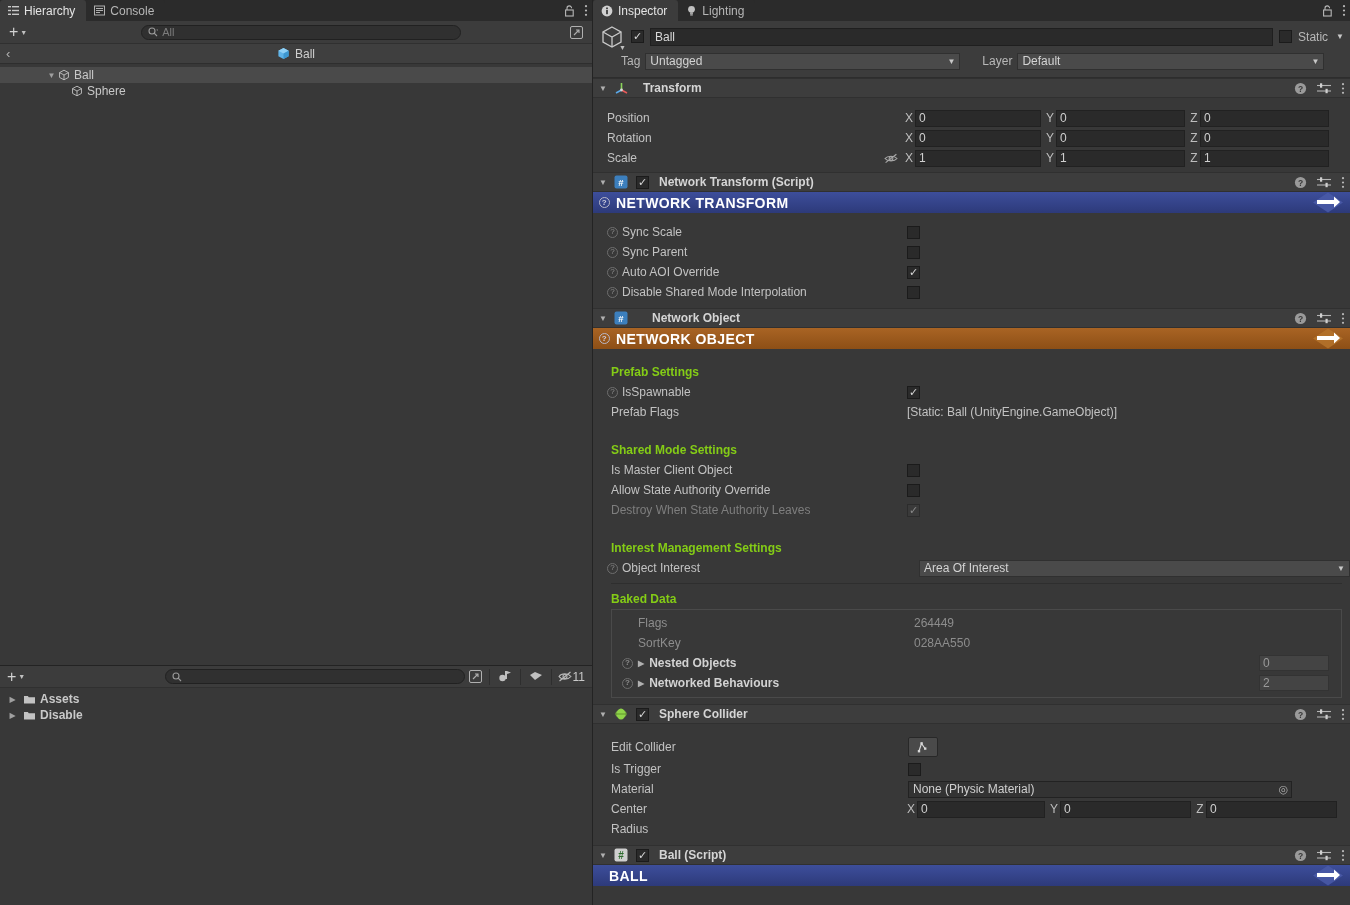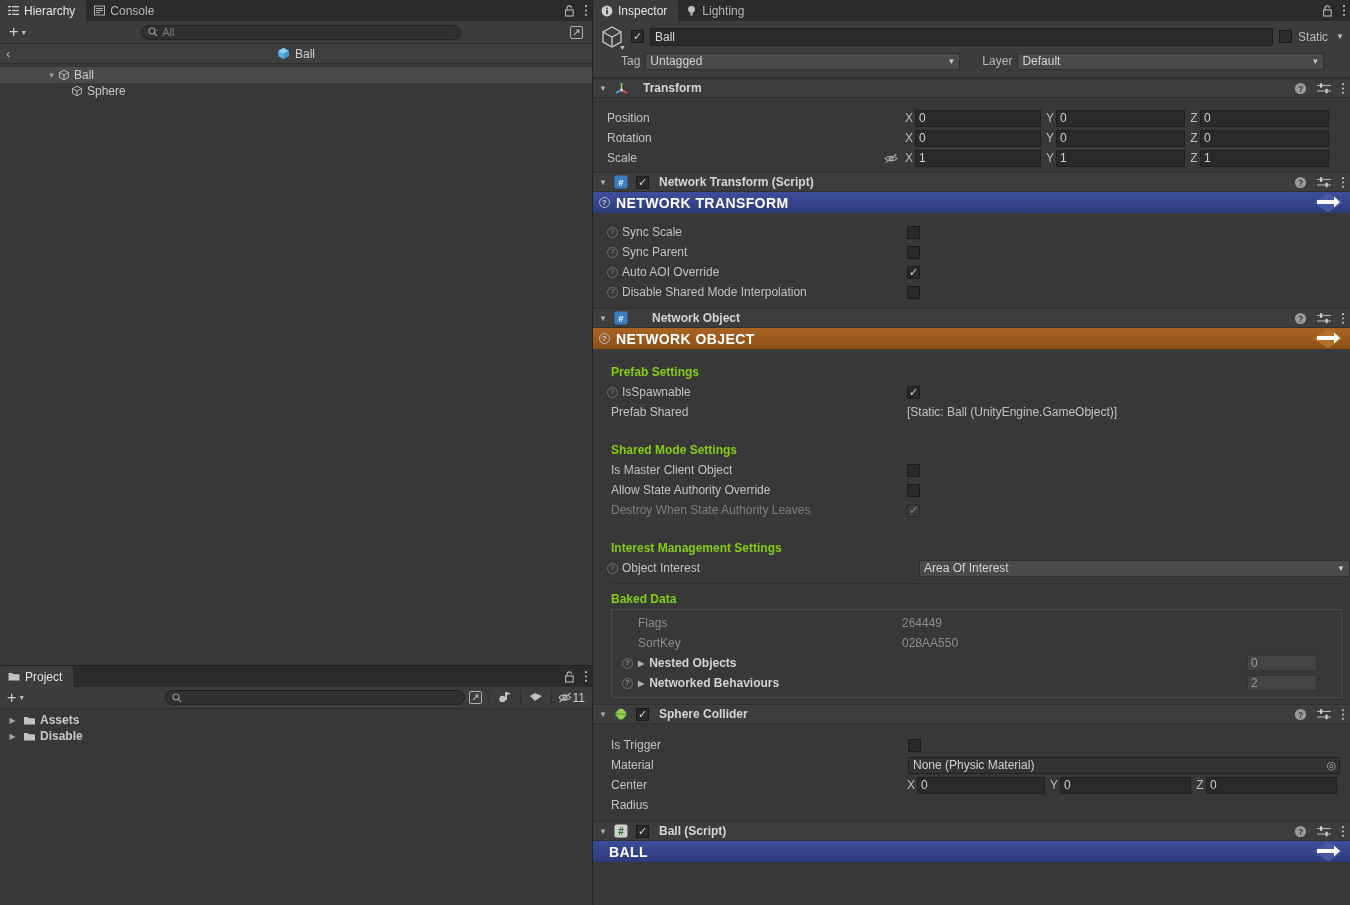--- a/index.html
+++ b/index.html
@@ -135,21 +135,21 @@
   }
   .banner.blue  { background:linear-gradient(#3d4e9b,#2d3a7a); }
   .banner.orange{ background:linear-gradient(#a96424,#8d4f16); }
   .banner .qmark { border-color:#b9b9c9; color:#cfcfdf; }
   .banner .fusion { position:absolute; right:2px; top:0; }
 
   .sect-title { font-size:12px; font-weight:bold; color:#84cc16; padding-left:18px; height:20px;
                 display:flex; align-items:center;}
 
   .baked-box { margin:0 8px 0 18px; border:1px solid #4a4a4a; padding:3px 0 4px 0; }
-  .baked-row { height:20px; display:flex; align-items:center; padding-left:10px; }
+  .baked-row { height:20px; display:flex; align-items:center; padding-left:10px;gap:12px; }
   .baked-label { width:280px; font-size:12px; color:#8d8d8d; padding-left:16px;}
   .baked-label.bold { color:#d2d2d2; font-weight:bold; padding-left:0; display:flex;
                       align-items:center; gap:5px;}
   .baked-val { font-size:12px; color:#8d8d8d; }
   .tiny-num {
     width:70px; height:16px; background:#444; border:1px solid #333; color:#9a9a9a;
     font-size:12px; padding:0 3px; display:flex; align-items:center;
   }
   .delete-btn {
     margin:4px 8px 0 18px; height:18px; background:#585858; border:1px solid #2e2e2e;
@@ -273,45 +273,20 @@
               <path d="M7 1.4 L12.2 4.2 V9.8 L7 12.6 L1.8 9.8 V4.2 Z" fill="none" stroke="#c9c9c9" stroke-width="1"></path>
               <path d="M1.8 4.2 L7 7 L12.2 4.2 M7 7 V12.6" fill="none" stroke="#c9c9c9" stroke-width="1"></path>
             </svg>
           </span>
           <span>Sphere</span>
         </div>
       </div>
     </div>
 
     <div id="project">
-      <div class="tabbar">
-        <div class="tab active">
-          <span class="icon">
-            <svg width="12" height="11" viewBox="0 0 12 11">
-              <path d="M0.5 2 H4.3 L5.3 3.3 H11.5 V9.5 H0.5 Z" fill="#c2c2c2"></path>
-            </svg>
-          </span>
-          <span>Project</span>
-        </div>
-        <div class="tabbar-right">
-          <span class="icon">
-            <svg width="11" height="12" viewBox="0 0 11 12">
-              <path d="M3 5 V3.2 a2.3 2.3 0 0 1 4.6 0" fill="none" stroke="#b8b8b8" stroke-width="1.1"></path>
-              <rect x="1.6" y="5" width="7.6" height="6" fill="none" stroke="#b8b8b8" stroke-width="1.1"></rect>
-            </svg>
-          </span>
-          <span class="icon">
-            <svg width="4" height="13" viewBox="0 0 4 13">
-              <circle cx="2" cy="2.2" r="1.1" fill="#b8b8b8"></circle>
-              <circle cx="2" cy="6.5" r="1.1" fill="#b8b8b8"></circle>
-              <circle cx="2" cy="10.8" r="1.1" fill="#b8b8b8"></circle>
-            </svg>
-          </span>
-        </div>
-      </div>
 
       <div id="proj-toolbar">
         <div class="plus-btn">
           <span style="font-size:16px;color:#d2d2d2;line-height:1;">+</span>
           <span style="font-size:7px;color:#c0c0c0;">▼</span>
         </div>
         <div style="flex:1"></div>
         <div class="searchfield" id="proj-search" style="width:300px;flex:none;">
           <span class="icon">
             <svg width="10" height="10" viewBox="0 0 10 10">
@@ -644,21 +619,21 @@
       <div class="comp-body" style="padding-top:6px;">
         <div class="sect-title">Prefab Settings</div>
         <div class="field-row">
           <span class="field-label">
             <span class="qmark">?</span>
             <span>IsSpawnable</span>
           </span>
           <span class="chk">✓</span>
         </div>
         <div class="field-row">
-          <span class="field-label" style="padding-left:4px">Prefab Shared</span>
+          <span class="field-label" style="padding-left:4px">Prefab Flags</span>
           <span style="font-size:12px;color:#c2c2c2">[Static: Ball (UnityEngine.GameObject)]</span>
         </div>
 
         <div class="spacel" style="height:18px"></div>
         <div class="sect-title">Shared Mode Settings</div>
         <div class="field-row">
           <span class="field-label" style="padding-left:4px">Is Master Client Object</span>
           <span class="chk off">✓</span>
         </div>
         <div class="field-row">
@@ -742,27 +717,38 @@
           <span class="icon">
             <svg width="4" height="13" viewBox="0 0 4 13">
                 <circle cx="2" cy="2.2" r="1.1" fill="#b8b8b8"></circle>
                 <circle cx="2" cy="6.5" r="1.1" fill="#b8b8b8"></circle>
                 <circle cx="2" cy="10.8" r="1.1" fill="#b8b8b8"></circle>
               </svg>
           </span>
         </span>
       </div>
       <div class="comp-body" style="padding-top:4px;">
+        <div class="field-row" style="height:24px">
+          <span class="field-label" style="padding-left:4px;width:301px">Edit Collider</span>
+          <span class="edit-collider-btn">
+            <svg width="14" height="14" viewBox="0 0 14 14">
+              <path d="M3 11 L5.5 3.5 L9 8.5" fill="none" stroke="#d8d8d8" stroke-width="1.2"></path>
+              <rect x="1.8" y="10" width="2.4" height="2.4" fill="#d8d8d8"></rect>
+              <rect x="4.4" y="2.2" width="2.4" height="2.4" fill="#d8d8d8"></rect>
+              <rect x="8" y="7.4" width="2.4" height="2.4" fill="#d8d8d8"></rect>
+            </svg>
+          </span>
+        </div>
         <div class="field-row">
           <span class="field-label" style="padding-left:4px;width:301px">Is Trigger</span>
           <span class="chk off">✓</span>
         </div>
         <div class="field-row">
           <span class="field-label" style="padding-left:4px;width:301px">Material</span>
-          <span class="objfield" style="width:432px">
+          <span class="objfield" style="width:384px">
             <span>None (Physic Material)</span>
             <span class="picker">◎</span>
           </span>
         </div>
         <div class="field-row">
           <span class="field-label" style="padding-left:4px;width:298px">Center</span>
           <span class="axis">X</span>
           <span class="numfield" style="width:128px">0</span>
           <span class="axis" style="margin-left:3px">Y</span>
           <span class="numfield" style="width:131px">0</span>

